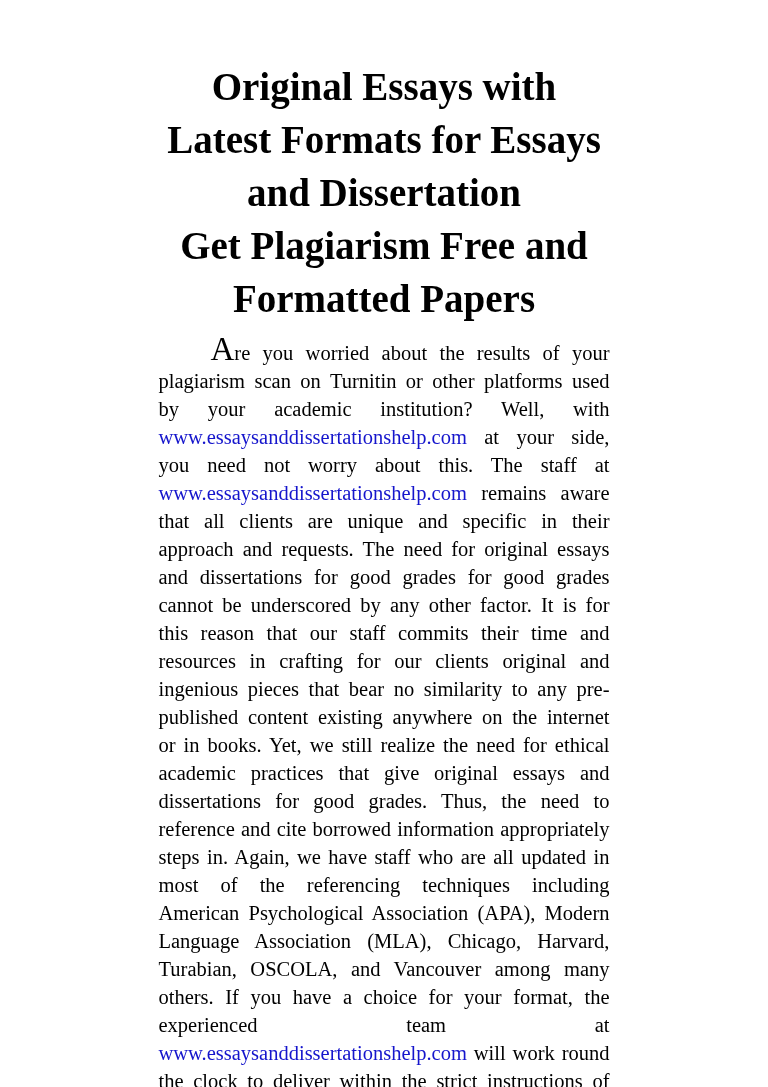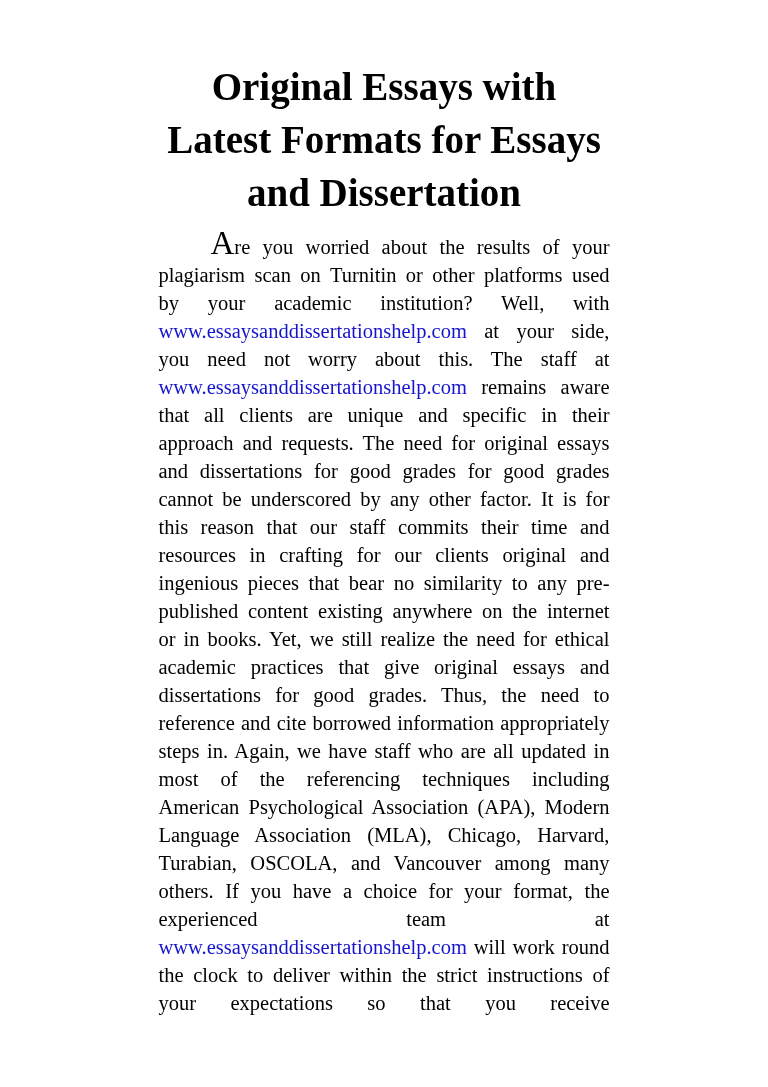--- a/index.html
+++ b/index.html
@@ -47,19 +47,20 @@
     cursor: pointer;
   }
 </style>
 </head>
 <body>
 
 <div class="page">
 
   <h1 class="doc-title">
     <span class="title-line">Original Essays with Latest Formats for Essays and Dissertation</span>
+    <span class="title-line">Get Plagiarism Free and Formatted Papers</span>
   </h1>
 
   <p class="body-paragraph">
     <span class="drop-initial">A</span><span>re you worried about the results of your plagiarism scan on Turnitin or other platforms used by your academic institution? Well, with </span><a class="web-link">www.essaysanddissertationshelp.com</a><span> at your side, you need not worry about this. The staff at </span><a class="web-link">www.essaysanddissertationshelp.com</a><span> remains aware that all clients are unique and specific in their approach and requests. The need for original essays and dissertations for good grades for good grades cannot be underscored by any other factor. It is for this reason that our staff commits their time and resources in crafting for our clients original and ingenious pieces that bear no similarity to any pre-published content existing anywhere on the internet or in books.  Yet, we still realize the need for ethical academic practices that give original essays and dissertations for good grades. Thus, the need to reference and cite borrowed information appropriately steps in. Again, we have staff who are all updated in most of the referencing techniques including American Psychological Association (APA), Modern Language Association (MLA), Chicago, Harvard, Turabian, OSCOLA, and Vancouver among many others. If you have a choice for your format, the experienced team at </span><a class="web-link">www.essaysanddissertationshelp.com</a><span> will work round the clock to deliver within the strict instructions of your expectations so that you receive</span>
   </p>
 
 </div>
 
 </body></html>

